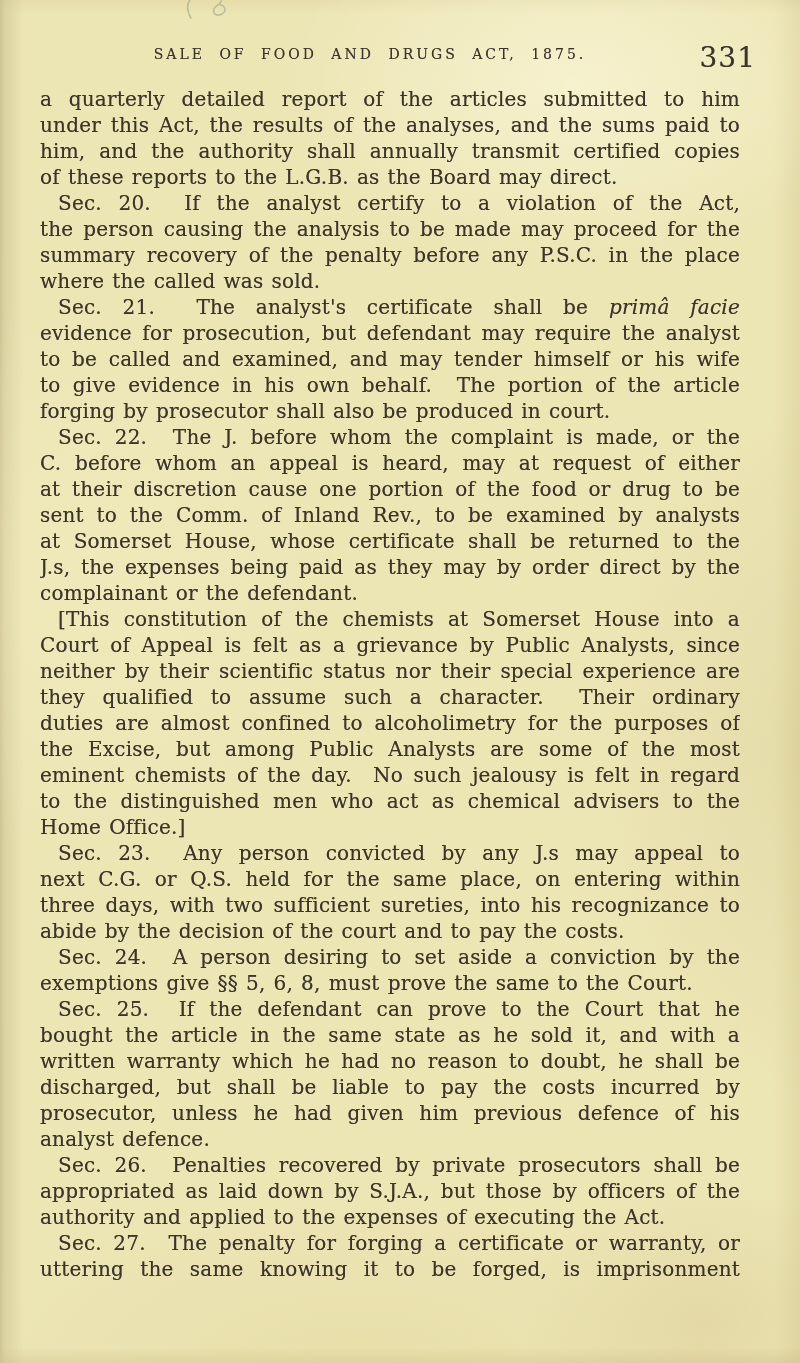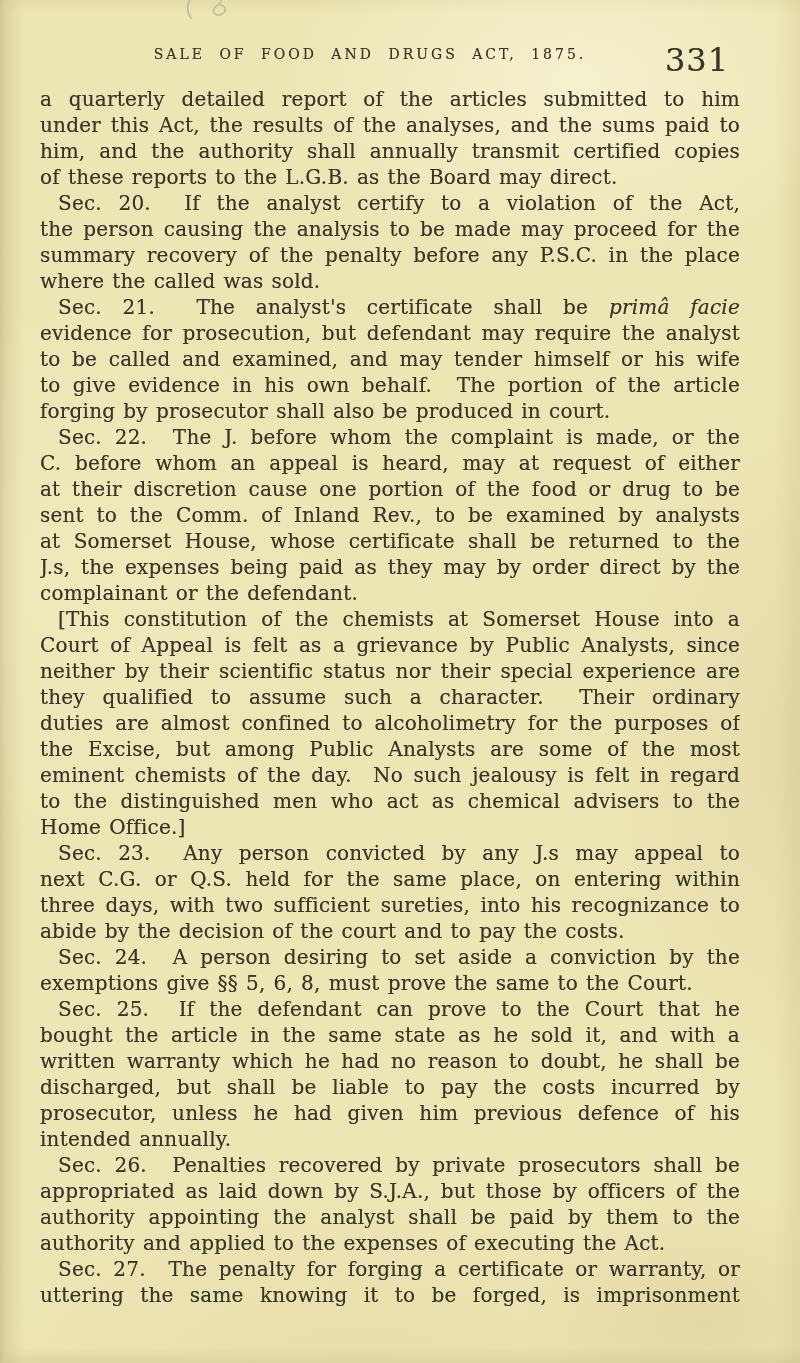--- a/index.html
+++ b/index.html
@@ -33,22 +33,22 @@
   #running-head{
     position:absolute;top:44px;left:0;width:800px;height:30px;
   }
   #head-title{
     position:absolute;left:370px;top:2px;transform:translateX(-50%);
     font-size:14px;letter-spacing:3px;word-spacing:7px;white-space:nowrap;
     color:var(--ink);
     text-shadow:0 0 0.6px rgba(58,52,43,0.55);
   }
   #page-number{
-    position:absolute;right:71px;top:-3px;
-    font-size:32px;letter-spacing:1px;
+    position:absolute;right:44px;top:-3px;
+    font-size:28px;letter-spacing:1px;
     text-shadow:0 0 0.6px rgba(58,52,43,0.55);
   }
   
   #text-block{
     position:absolute;left:12px;top:86px;width:728px;
   }
   .para{margin:0;padding:0;}
   .line{
     height:26px;line-height:26px;overflow:hidden;
     font-size:20px;
@@ -131,26 +131,25 @@
       <div class="para">
         <div class="line indent">Sec. 24.&nbsp; A person desiring to set aside a conviction by the</div>
         <div class="line endline">exemptions give §§ 5, 6, 8, must prove the same to the Court.</div>
       </div>
       <div class="para">
         <div class="line indent">Sec. 25.&nbsp; If the defendant can prove to the Court that he</div>
         <div class="line">bought the article in the same state as he sold it, and with a</div>
         <div class="line">written warranty which he had no reason to doubt, he shall be</div>
         <div class="line">discharged, but shall be liable to pay the costs incurred by</div>
         <div class="line">prosecutor, unless he had given him previous defence of his</div>
-        <div class="line endline">intended annually.</div>
+        <div class="line endline">analyst defence.</div>
       </div>
       <div class="para">
         <div class="line indent">Sec. 26.&nbsp; Penalties recovered by private prosecutors shall be</div>
         <div class="line">appropriated as laid down by S.J.A., but those by officers of the</div>
-        <div class="line">authority appointing the analyst shall be paid by them to the</div>
         <div class="line endline">authority and applied to the expenses of executing the Act.</div>
       </div>
       <div class="para">
         <div class="line indent">Sec. 27.&nbsp; The penalty for forging a certificate or warranty, or</div>
         <div class="line">uttering the same knowing it to be forged, is imprisonment</div>
       </div>
     </div>
 
 </div>
 

